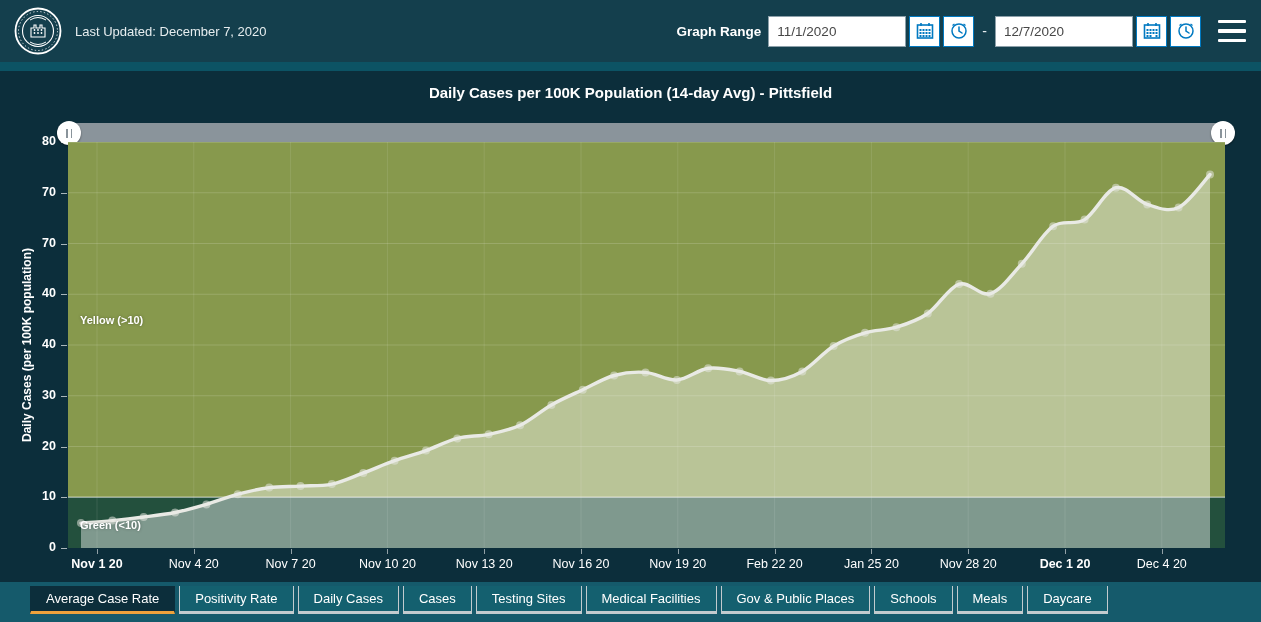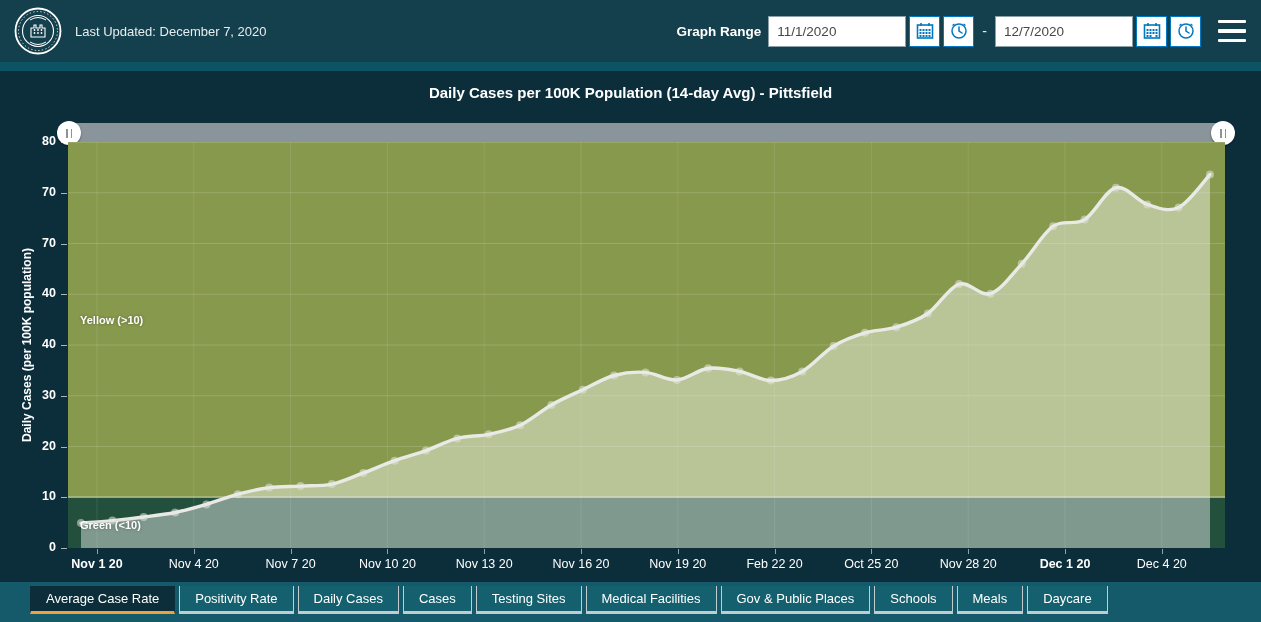--- a/index.html
+++ b/index.html
@@ -276,21 +276,21 @@
       <div class="x-tick-label" style="left: 387.4px;">Nov 10 20</div>
       <div class="x-tick-mark" style="left: 484.2px;"></div>
       <div class="x-tick-label" style="left: 484.2px;">Nov 13 20</div>
       <div class="x-tick-mark" style="left: 581px;"></div>
       <div class="x-tick-label" style="left: 581px;">Nov 16 20</div>
       <div class="x-tick-mark" style="left: 677.8px;"></div>
       <div class="x-tick-label" style="left: 677.8px;">Nov 19 20</div>
       <div class="x-tick-mark" style="left: 774.6px;"></div>
       <div class="x-tick-label" style="left: 774.6px;">Feb 22 20</div>
       <div class="x-tick-mark" style="left: 871.4px;"></div>
-      <div class="x-tick-label" style="left: 871.4px;">Oct 25 20</div>
+      <div class="x-tick-label" style="left: 871.4px;">Jan 25 20</div>
       <div class="x-tick-mark" style="left: 968.2px;"></div>
       <div class="x-tick-label" style="left: 968.2px; text-align: right;">Nov 28 20</div>
       <div class="x-tick-mark" style="left: 1065px;"></div>
       <div class="x-tick-label bold" style="left: 1065px;">Dec 1 20</div>
       <div class="x-tick-mark" style="left: 1161.8px;"></div>
       <div class="x-tick-label" style="left: 1161.8px;">Dec 4 20</div>
     </div>
 
   <div id="footer">
     <div id="tabs">

